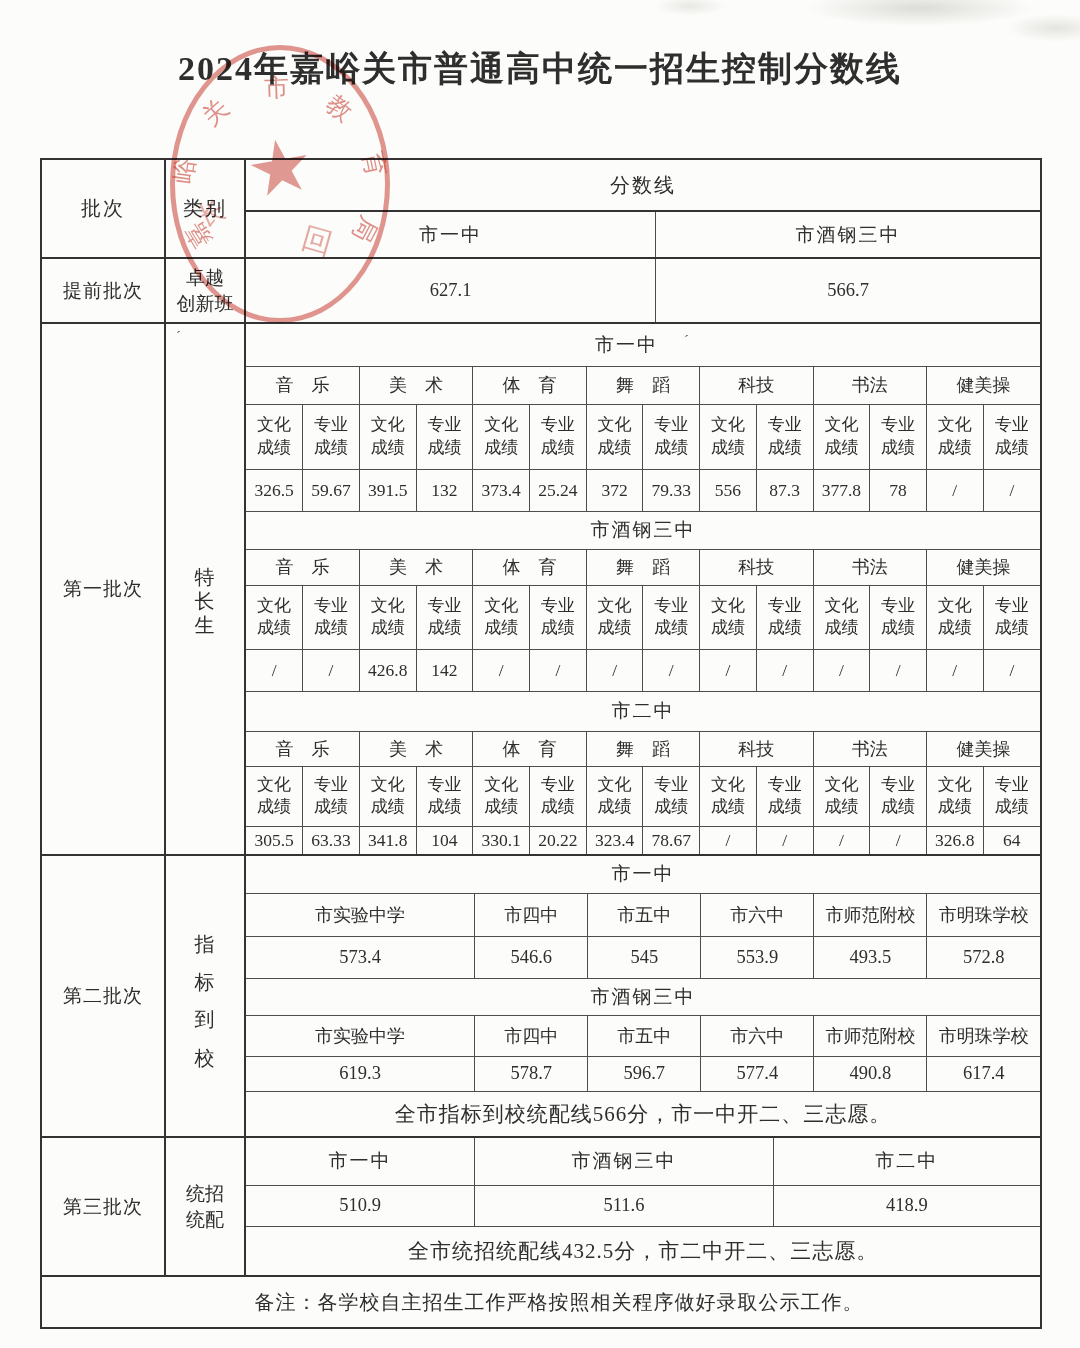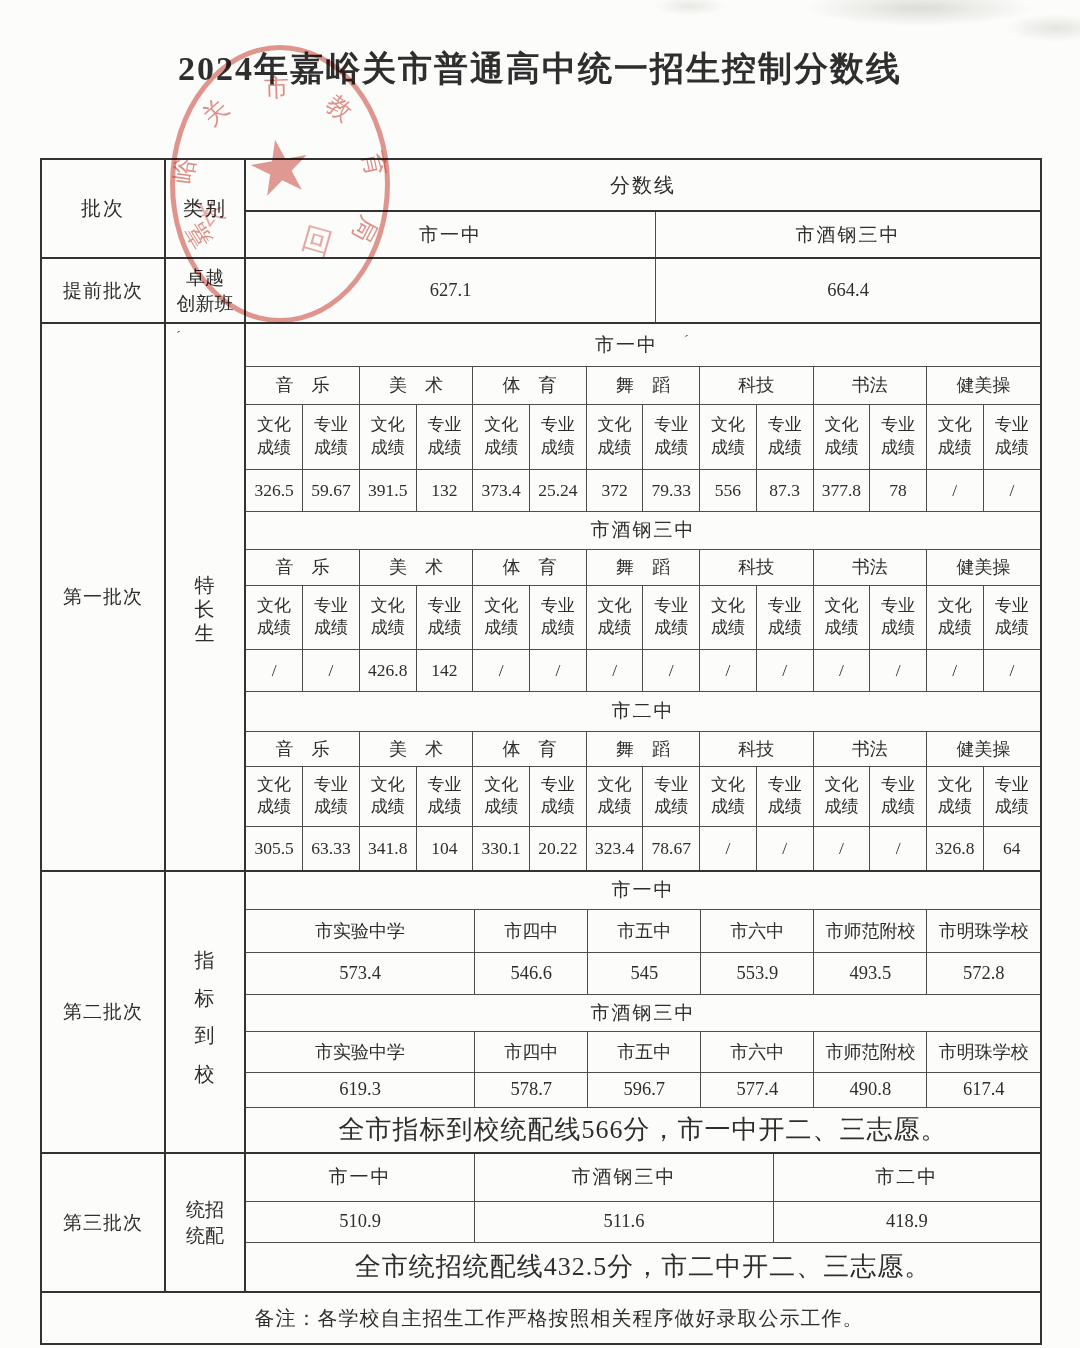--- a/index.html
+++ b/index.html
@@ -35,21 +35,21 @@
   .inner td{border:1.3px solid #4d4d4d;text-align:center;vertical-align:middle;padding:0;}
   .inner tr:first-child>td{border-top:none;}
   .inner tr:last-child>td{border-bottom:none;}
   .inner td:first-child{border-left:none;}
   .inner td:last-child{border-right:none;}
   .schoolhdr{font-size:19px;letter-spacing:2px;}
   .cat{font-size:18px;}
   .sub{font-size:17px;line-height:1.32;}
   .val{font-size:17.5px;font-family:Liberation Serif, serif;}
   .val2{font-size:18.5px;}
-  .note{font-size:26px;letter-spacing:1px;}
+  .note{font-size:21px;letter-spacing:1px;}
   .remark{font-size:20px;text-align:right;padding-left:36px !important;letter-spacing:1px;}
   .tick{font-size:15px;color:#555;margin-left:26px;vertical-align:6px;}
   .loosetick{position:absolute;left:176px;top:328px;font-size:15px;color:#555;z-index:2;}
 
   
   .stamp{position:absolute;left:170px;top:45px;width:220px;height:278px;z-index:6;
     pointer-events:none;mix-blend-mode:multiply;}
   .ring{position:absolute;inset:0;border:5px solid rgba(199,54,43,.52);border-radius:50%;}
   .star{position:absolute;left:50%;top:44%;transform:translate(-50%,-50%) rotate(-10deg);
     font-family:"DejaVu Sans",sans-serif;font-size:74px;color:rgba(199,54,43,.50);}
@@ -112,21 +112,21 @@
 创新班</td>
         <td class="pad0">
           <table class="inner">
             <colgroup>
                 <col style="width:51.6%">
                 <col style="width:48.4%">
               </colgroup>
             <tbody>
                 <tr style="height:63px">
               <td class="val2">627.1</td>
-              <td class="val2">664.4</td>
+              <td class="val2">566.7</td>
             </tr>
               </tbody>
           </table>
         </td>
       </tr>
 
       <tr>
         <td class="batchcell">第一批次</td>
         <td><span class="vtext vs3">特长生</span></td>
         <td class="pad0">
@@ -302,21 +302,21 @@
 成绩</td>
                 <td class="sub prewrap">文化
 成绩</td>
                 <td class="sub prewrap">专业
 成绩</td>
                 <td class="sub prewrap">文化
 成绩</td>
                 <td class="sub prewrap">专业
 成绩</td>
               </tr>
-              <tr style="height:44px">
+              <tr style="height:28px">
                 <td class="val">305.5</td>
                 <td class="val">63.33</td>
                 <td class="val">341.8</td>
                 <td class="val">104</td>
                 <td class="val">330.1</td>
                 <td class="val">20.22</td>
                 <td class="val">323.4</td>
                 <td class="val">78.67</td>
                 <td class="val">/</td>
                 <td class="val">/</td>

